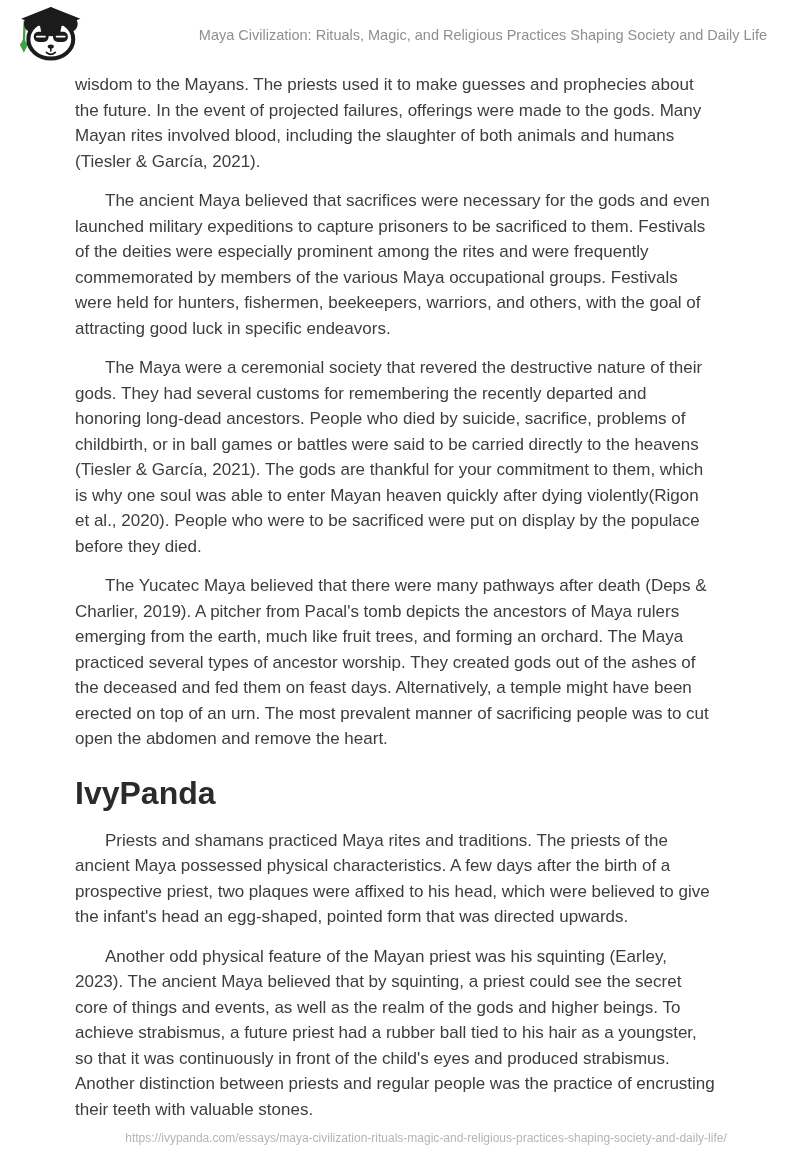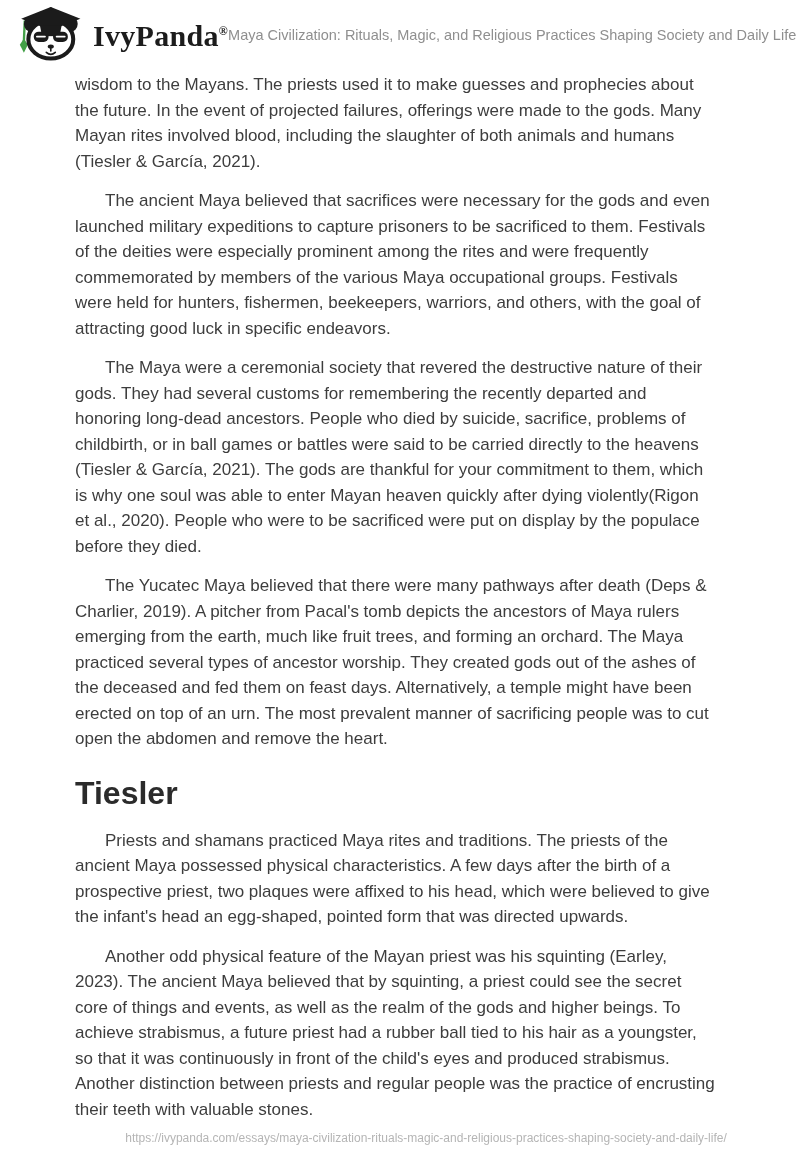--- a/index.html
+++ b/index.html
@@ -102,30 +102,29 @@
       <path d="M25.5 35 h9" stroke="#ffffff" stroke-width="2" stroke-linecap="round"></path>
       <path d="M47.5 35 h9" stroke="#ffffff" stroke-width="2" stroke-linecap="round"></path>
 
       <ellipse cx="41" cy="46" rx="3.4" ry="2.3" fill="#1b1b1b"></ellipse>
       <path d="M41 48 v3 M36 52.5 q5 4.5 10 0" stroke="#1b1b1b" stroke-width="1.8" fill="none" stroke-linecap="round"></path>
 
       <polygon points="41,2 74,15 41,28 8,15" fill="#1b1b1b"></polygon>
       <path d="M29 23 L53 23 L51.5 31 q-10.5 5.5 -21 0 Z" fill="#1b1b1b"></path>
       <circle cx="41" cy="4" r="1.8" fill="#1b1b1b"></circle>
     </svg>
-    <div class="brand-name"><span>IvyPanda</span><sup>®</sup></div>
   </div>
   <div class="doc-title">Maya Civilization: Rituals, Magic, and Religious Practices Shaping Society and Daily Life</div>
 </header>
 
 <main class="content">
   <p>wisdom to the Mayans. The priests used it to make guesses and prophecies about the future. In the event of projected failures, offerings were made to the gods. Many Mayan rites involved blood, including the slaughter of both animals and humans (Tiesler &amp; García, 2021).</p>
   <p class="indent">The ancient Maya believed that sacrifices were necessary for the gods and even launched military expeditions to capture prisoners to be sacrificed to them. Festivals of the deities were especially prominent among the rites and were frequently commemorated by members of the various Maya occupational groups. Festivals were held for hunters, fishermen, beekeepers, warriors, and others, with the goal of attracting good luck in specific endeavors.</p>
   <p class="indent">The Maya were a ceremonial society that revered the destructive nature of their gods. They had several customs for remembering the recently departed and honoring long-dead ancestors. People who died by suicide, sacrifice, problems of childbirth, or in ball games or battles were said to be carried directly to the heavens (Tiesler &amp; García, 2021). The gods are thankful for your commitment to them, which is why one soul was able to enter Mayan heaven quickly after dying violently(Rigon et al., 2020). People who were to be sacrificed were put on display by the populace before they died.</p>
   <p class="indent">The Yucatec Maya believed that there were many pathways after death (Deps &amp; Charlier, 2019). A pitcher from Pacal's tomb depicts the ancestors of Maya rulers emerging from the earth, much like fruit trees, and forming an orchard. The Maya practiced several types of ancestor worship. They created gods out of the ashes of the deceased and fed them on feast days. Alternatively, a temple might have been erected on top of an urn. The most prevalent manner of sacrificing people was to cut open the abdomen and remove the heart.</p>
-  <h1>Tiesler</h1>
+  <h1>IvyPanda</h1>
   <p class="indent">Priests and shamans practiced Maya rites and traditions. The priests of the ancient Maya possessed physical characteristics. A few days after the birth of a prospective priest, two plaques were affixed to his head, which were believed to give the infant's head an egg-shaped, pointed form that was directed upwards.</p>
   <p class="indent">Another odd physical feature of the Mayan priest was his squinting (Earley, 2023). The ancient Maya believed that by squinting, a priest could see the secret core of things and events, as well as the realm of the gods and higher beings. To achieve strabismus, a future priest had a rubber ball tied to his hair as a youngster, so that it was continuously in front of the child's eyes and produced strabismus. Another distinction between priests and regular people was the practice of encrusting their teeth with valuable stones.</p>
 </main>
 
 <footer class="page-footer">
   <span>https://ivypanda.com/essays/maya-civilization-rituals-magic-and-religious-practices-shaping-society-and-daily-life/</span>
 </footer>
 
 </body></html>

